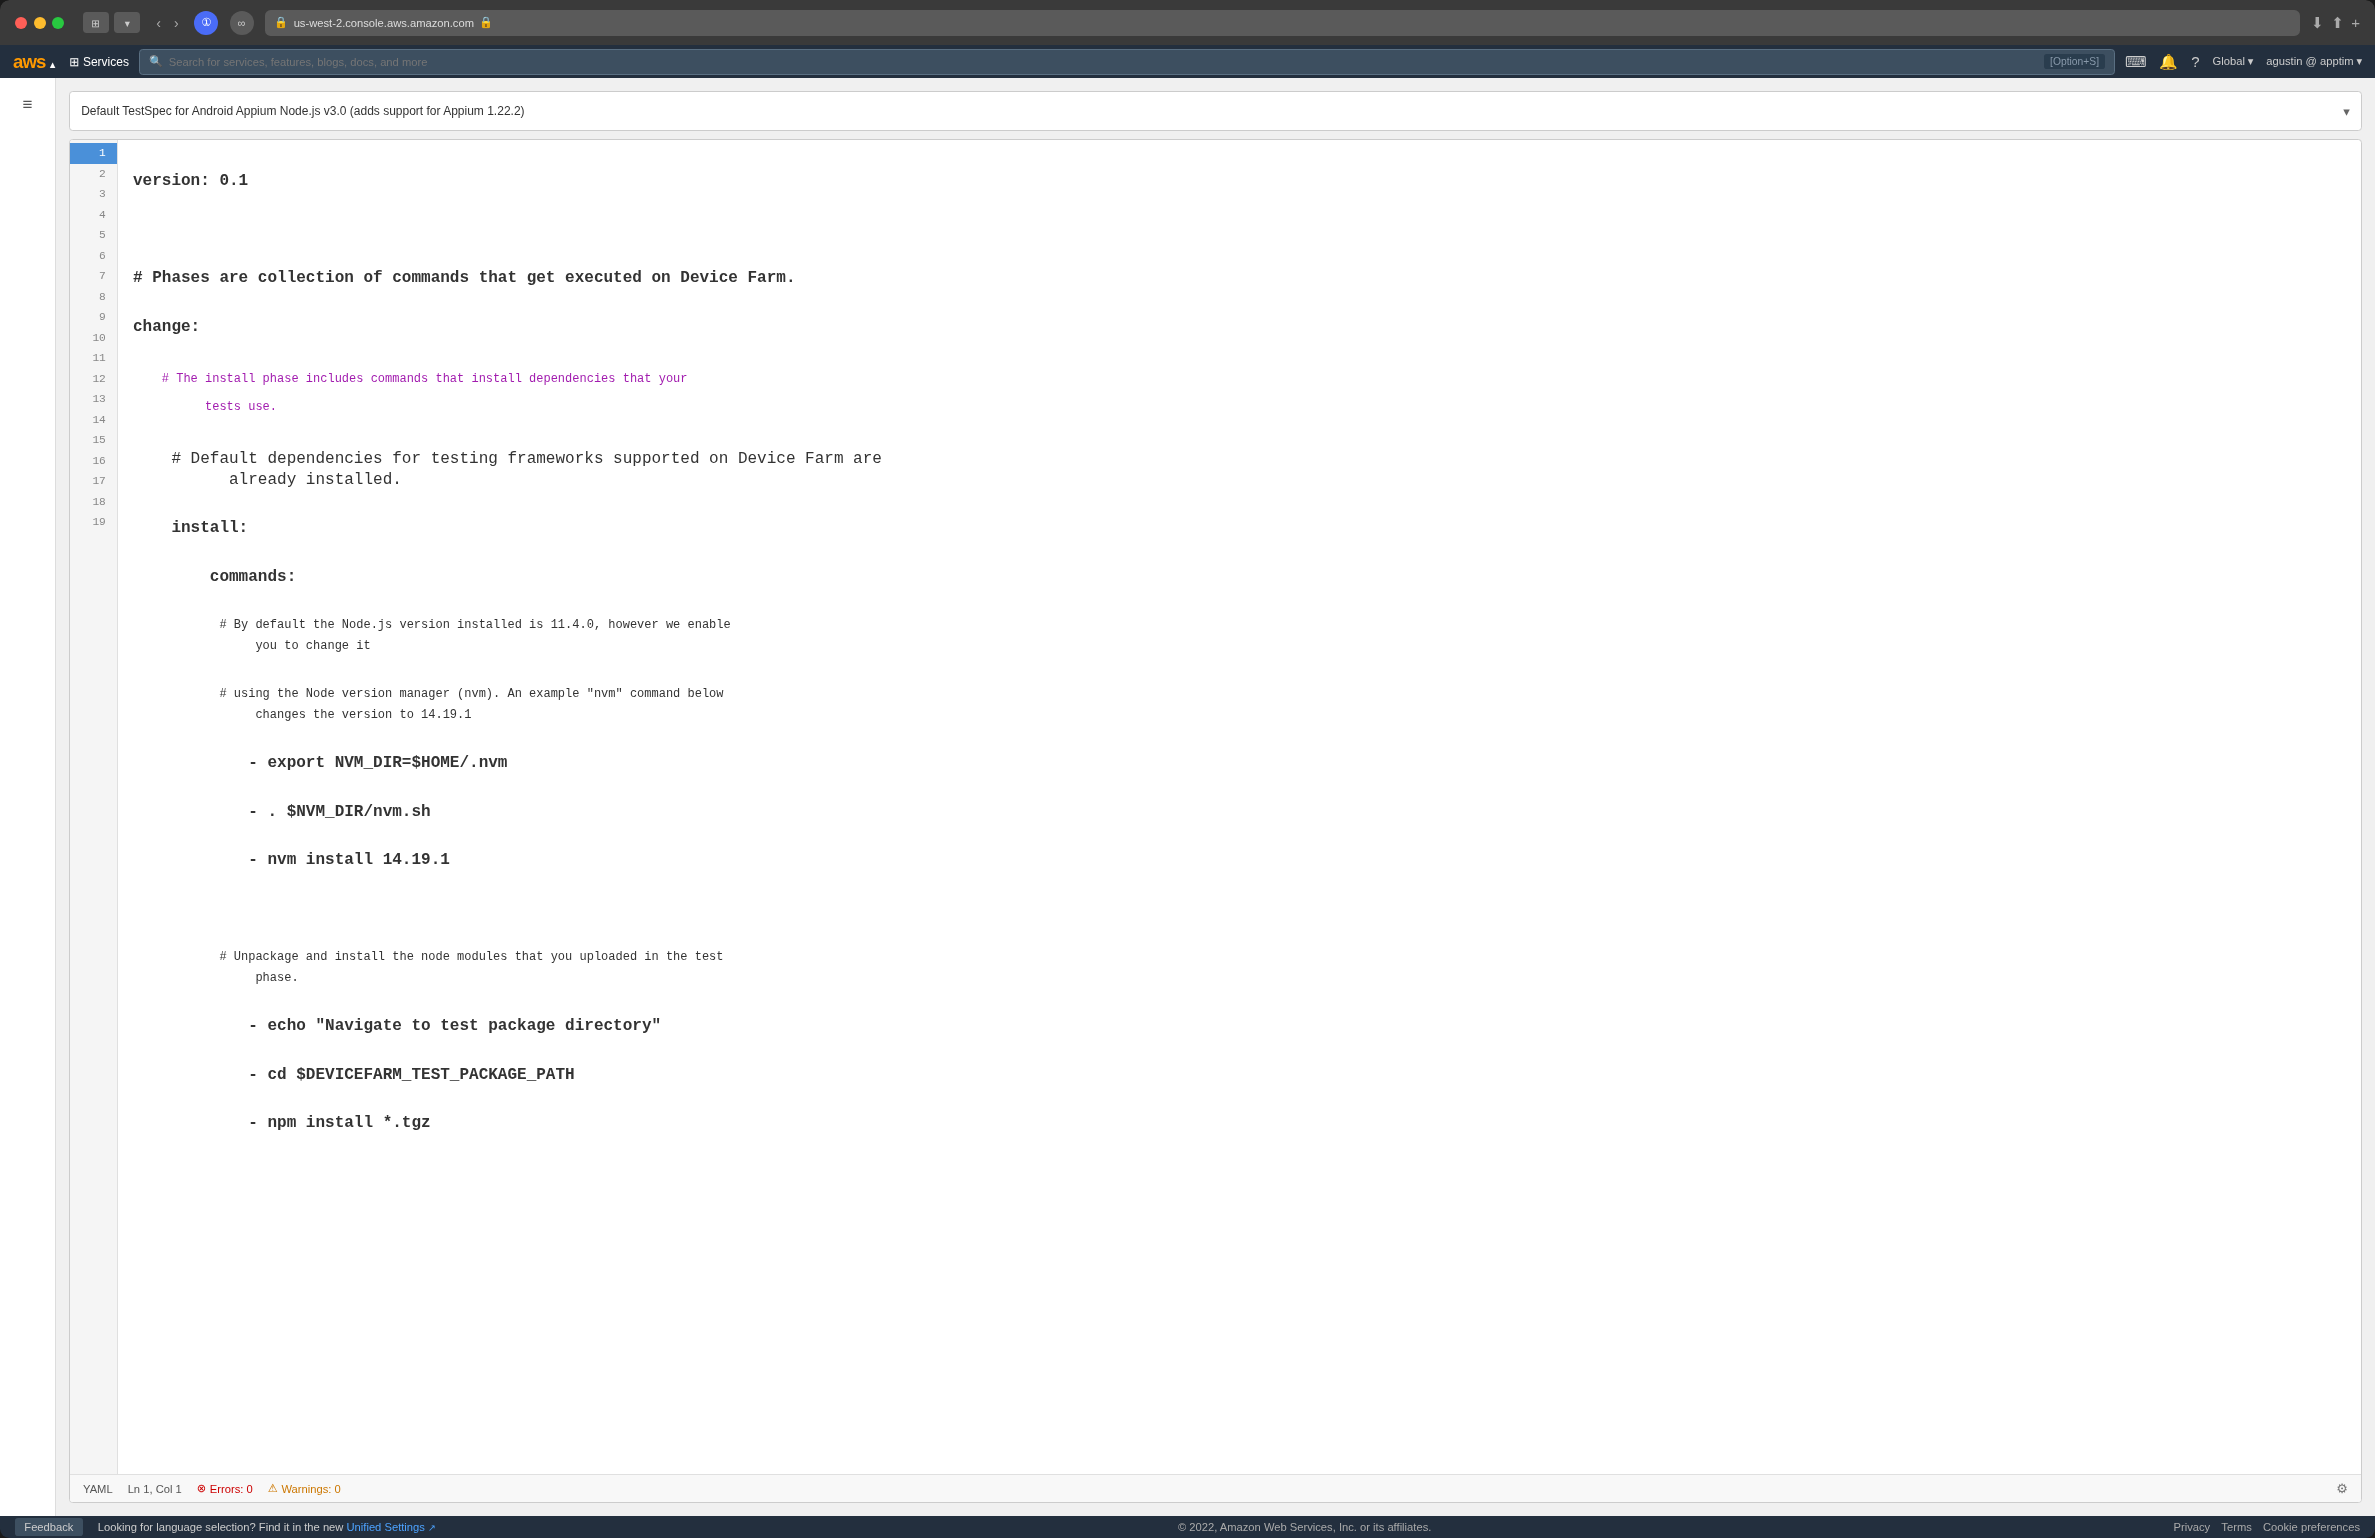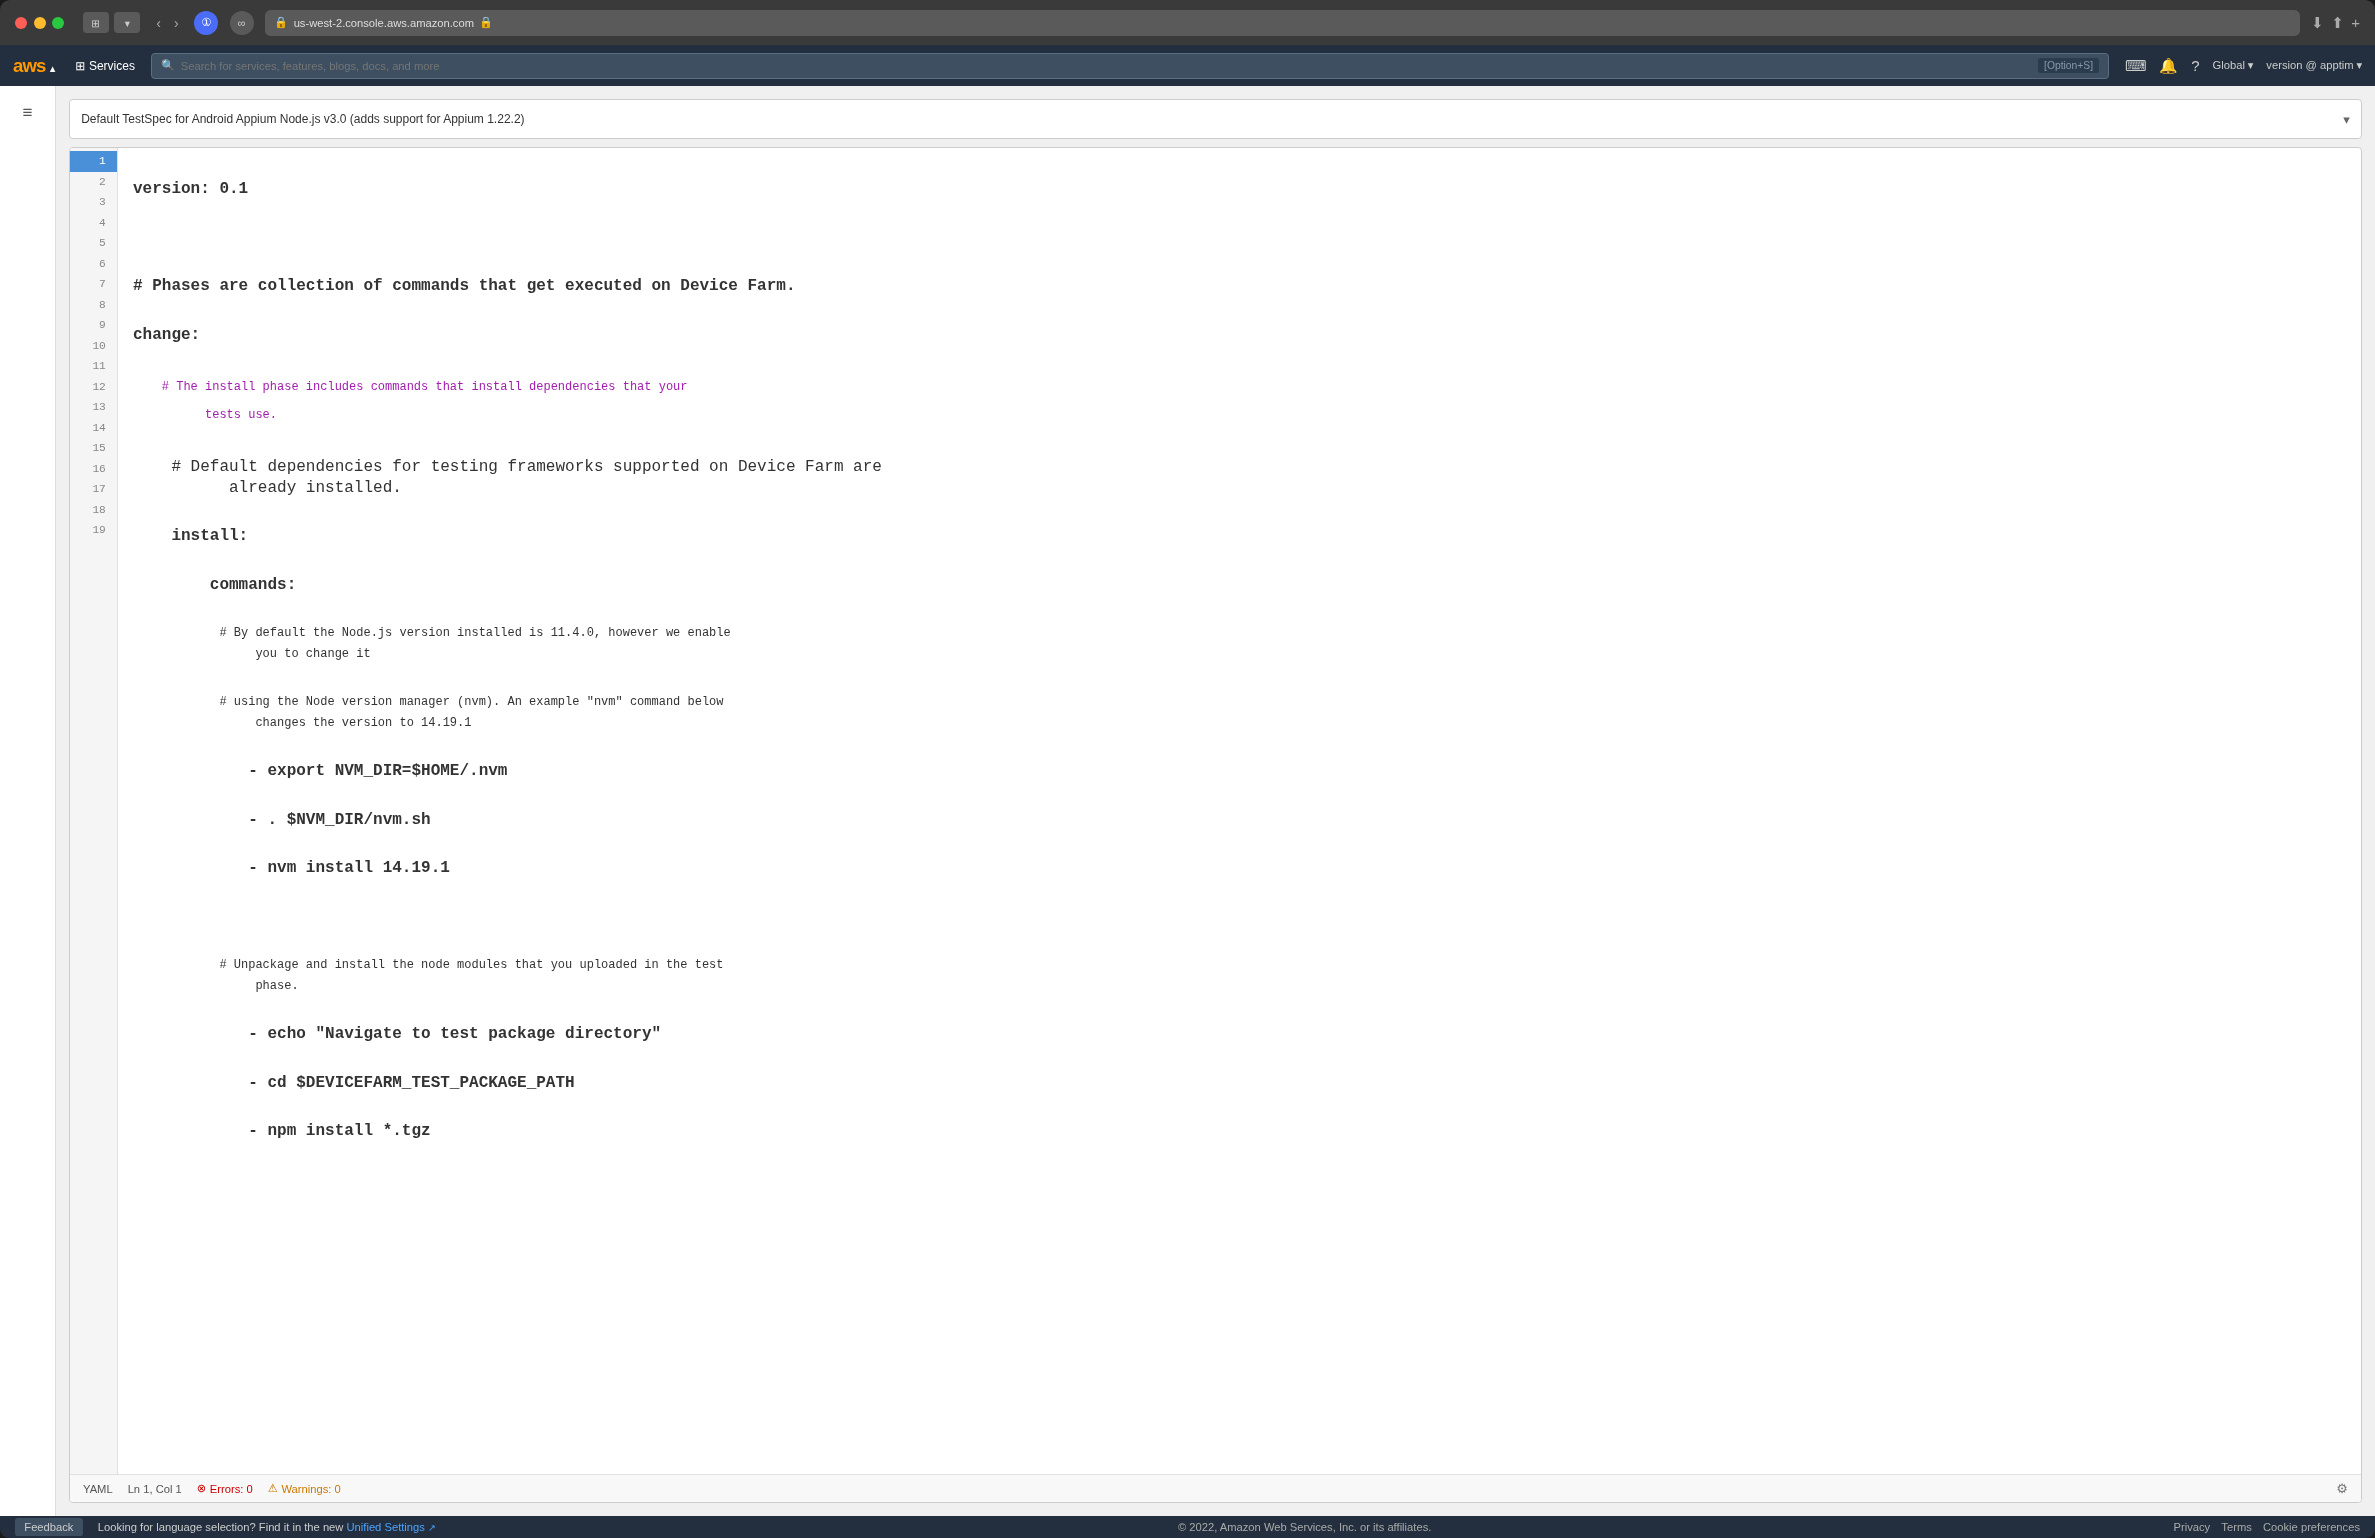--- a/index.html
+++ b/index.html
@@ -101,25 +101,25 @@
       background: none;
       border: none;
       color: #aaa;
       font-size: 15px;
       cursor: pointer;
     }
 
     
     .aws-nav {
       background: #232f3e;
-      height: 41px;
+      height: 33px;
       display: flex;
       align-items: center;
       padding: 0 13px;
-      gap: 16px;
+      gap: 10px;
       flex-shrink: 0;
     }
     .aws-logo {
       color: #ff9900;
       font-weight: 900;
       font-size: 18.6px;
       letter-spacing: -0.9px;
       margin-right: 1.9px;
     }
     .aws-logo span {
@@ -423,21 +423,21 @@
   </div>
   <div class="aws-nav-icons">
     <button class="nav-icon-btn">⌨</button>
     <button class="nav-icon-btn">🔔</button>
     <button class="nav-icon-btn">?</button>
     <button class="nav-dropdown">
       <span>Global</span>
       <span>▾</span>
     </button>
     <button class="nav-dropdown">
-      <span>version @ apptim</span>
+      <span>agustin @ apptim</span>
       <span>▾</span>
     </button>
   </div>
 </div>
 
 <div class="main-container">
 
   <div class="sidebar">
     <button class="sidebar-menu-btn">≡</button>
   </div>

